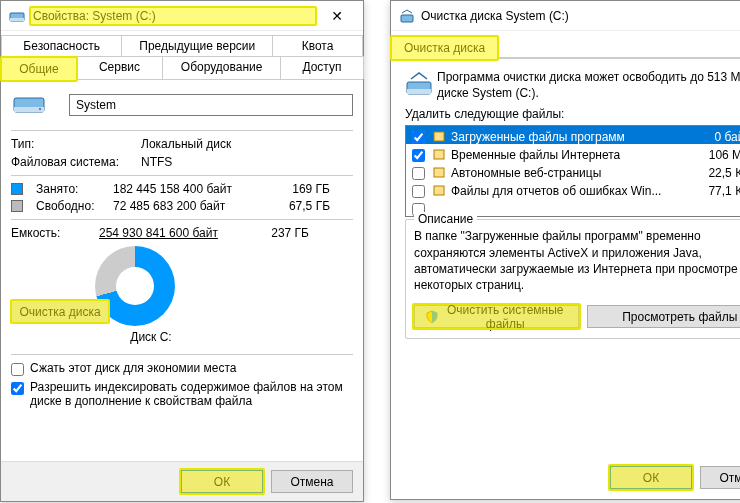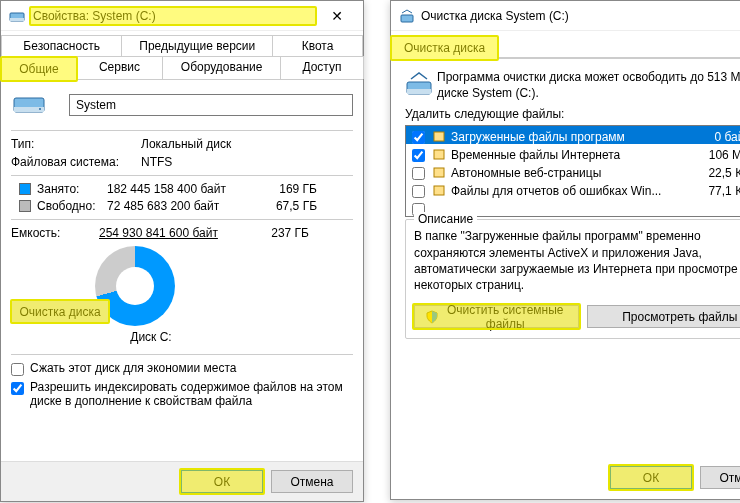--- a/index.html
+++ b/index.html
@@ -24,21 +24,21 @@
   .drive-title-row { display:flex; align-items:flex-end; margin: 4px 0 14px 0; }
   .drive-icon { width:32px; height:24px; margin-left:2px; margin-right:24px; }
   .drv-input { flex:1; height:22px; border:1px solid #7a7a7a; padding:2px 6px; background:#fff; }
 
   .hr { border:none; border-top:1px solid #ccc; margin:6px 0; }
 
   .kv { display:flex; margin:4px 0; }
   .kv .k{ width:130px; }
   .kv .v{ }
 
-  .usage-row { display:flex; align-items:center; margin:3px 8px; }
+  .usage-row { display:flex; align-items:center; margin:3px 0;gap:7px; }
   .sw { width:12px; height:12px; margin-right:6px; border:1px solid #666;}
   .sw.used{ background:#0099ff; }
   .sw.free{ background:#bbb; }
   .usage-row .lbl{ width:70px; }
   .usage-row .bytes{ width:150px; text-align:left; }
   .usage-row .gb{ width:60px; text-align:right; }
 
   .cap-row{ display:flex; margin:6px 0; }
   .cap-row .lbl{ width:88px; }
   .cap-row .bytes{ width:150px;text-decoration:underline; }

